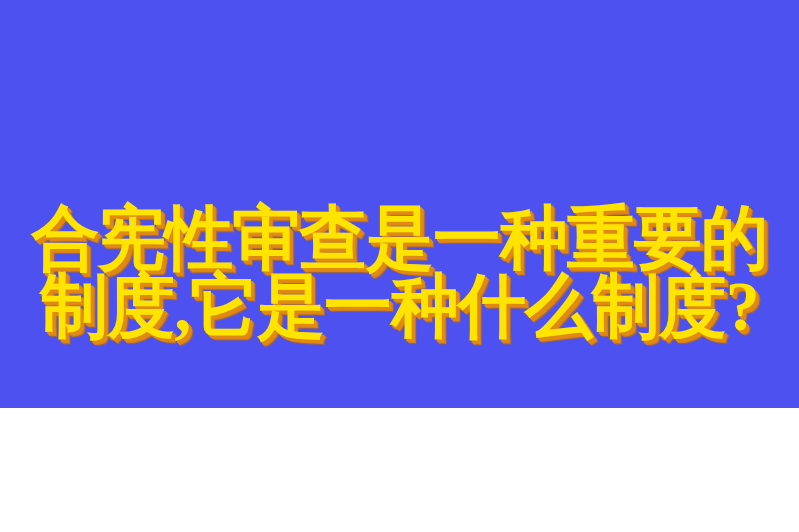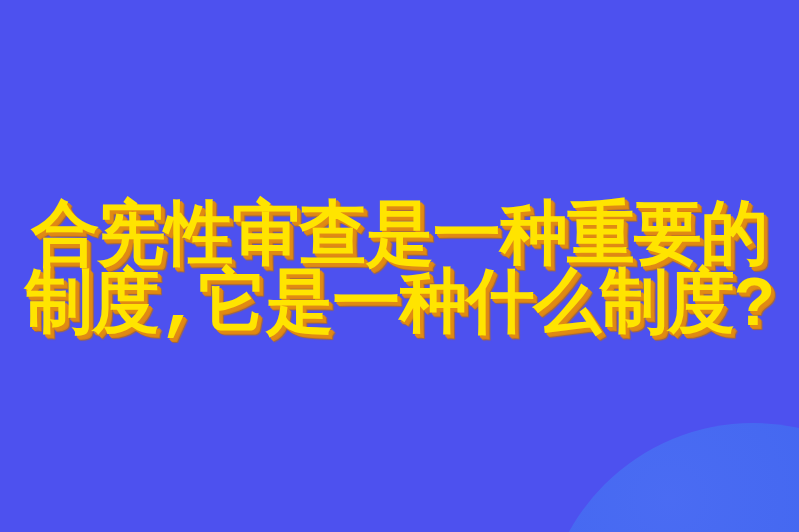--- a/index.html
+++ b/index.html
@@ -4,23 +4,23 @@
 <style>
   html, body {
     margin: 0;
     padding: 0;
     background: #ffffff;
   }
 
   #poster {
     position: relative;
     width: 799px;
-    height: 532px;
+    height: 408px;
     overflow: hidden;
-    font-family: Liberation Mono, monospace;
+    font-family: Liberation Serif, serif;
   }
 
   
   .bg-plate {
     position: absolute;
     inset: 0;
     background: #4d51ef;
   }
 
   

